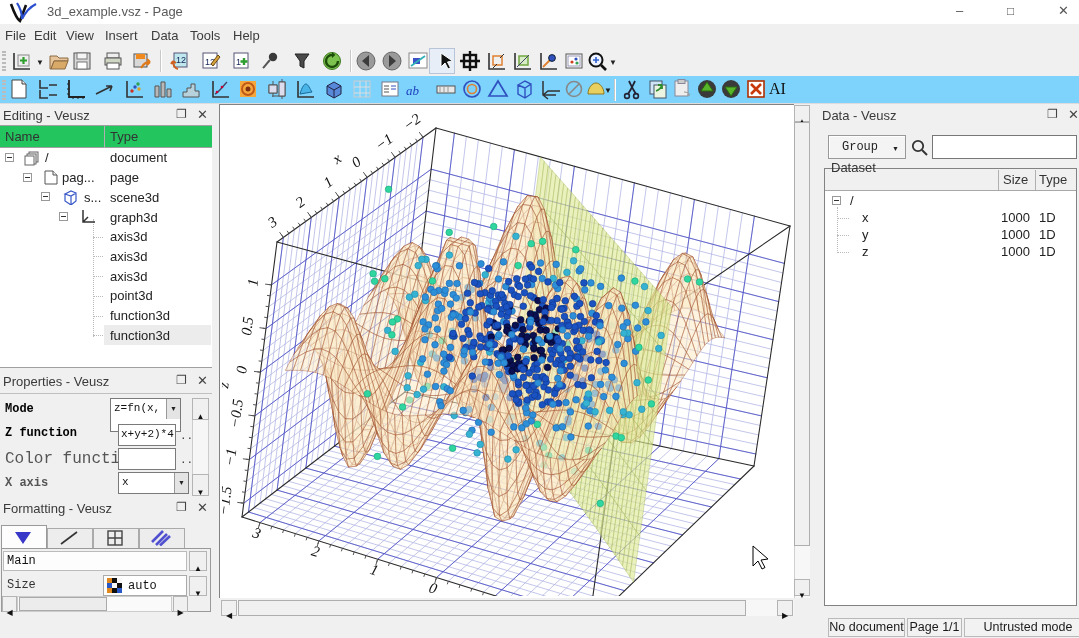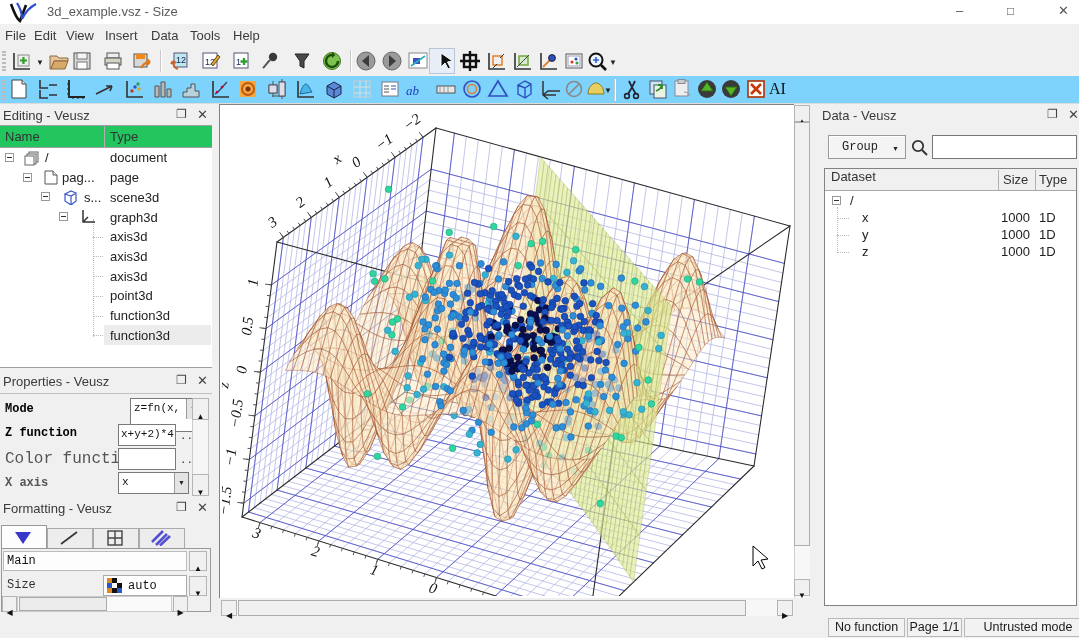--- a/index.html
+++ b/index.html
@@ -35,21 +35,21 @@
 .statbox{position:absolute;top:618px;height:19px;border:1px solid #b9b9b9;background:#f2f2f2;font-size:12.5px;color:#1a1a1a;text-align:center;padding-top:1px}
 svg{display:block}
 </style></head>
 <body>
 
 <div id="title" class="abs">
  <svg class="abs" style="left:9px;top:1px" width="30" height="22" viewBox="0 0 30 22">
   <path d="M2 3 C6 14,9 19,11 20 L17 4" stroke="#111" stroke-width="2.6" fill="none"></path>
   <path d="M8 2 C12 8,13 13,13 18 M13 18 C16 12,21 6,27 3" stroke="#2a4fd0" stroke-width="2.2" fill="none"></path>
  </svg>
- <div class="abs t">3d_example.vsz - Size</div>
+ <div class="abs t">3d_example.vsz - Page</div>
  <div class="abs winbtn" style="left:956px;top:3px;color:#555">–</div>
  <div class="abs winbtn" style="left:1007px;top:4px;font-size:12px;color:#555">□</div>
  <div class="abs winbtn" style="left:1058px;top:3px;color:#555">✕</div>
 </div>
 
 <div id="menu" class="abs">
  <span style="left:5px">File</span>
     <span style="left:34px">Edit</span>
     <span style="left:66px">View</span>
  <span style="left:105px">Insert</span>
@@ -339,21 +339,21 @@
       <span class="row" style="left:110px;top:140px;color:#222">point3d</span>
       <span class="row" style="left:110px;top:160px;color:#222">function3d</span>
       <span class="row" style="left:110px;top:180px;color:#222">function3d</span>
  </div>
 
  <div class="abs ptitle" style="left:3px;top:270px">Properties - Veusz</div>
  <div class="pbtn" style="left:176px;top:269px">❐</div>
  <div class="pbtn" style="left:197px;top:269px;font-size:13px">✕</div>
  <div class="abs" style="left:0;top:289px;width:212px;height:1px;background:#c0c0c0"></div>
  <span class="abs mono" style="left:5px;top:298px;font-size:12px;font-weight:bold;color:#000">Mode</span>
-    <span class="abs combo" style="left:130px;top:294px;width:71px;height:34px">
+    <span class="abs combo" style="left:110px;top:294px;width:71px;height:34px">
       <span class="abs mono" style="left:3px;top:3px;font-size:11px;color:#111">z=fn(x,</span>
       <span class="abs" style="right:0;top:0;width:14px;height:20px;background:#e4e4e4;border-left:1px solid #999;text-align:center;font-size:7px;color:#222;padding-top:6px">▼</span>
     </span>
     <span class="abs mono" style="left:5px;top:322px;font-size:12px;font-weight:bold;color:#000">Z function</span>
     <span class="abs combo" style="left:118px;top:320px;width:58px;height:22px">
       <span class="abs mono" style="left:2px;top:3px;font-size:11px;color:#111;width:54px;overflow:hidden">x+y+2)*4</span>
     </span>
     <span class="abs mono" style="left:180px;top:326px;font-size:11px;color:#333">..</span>
     <span class="abs mono" style="left:5px;top:346px;font-size:16px;font-weight:normal;color:#555">Color function</span>
     <span class="abs combo" style="left:118px;top:344px;width:58px;height:22px">
@@ -3169,21 +3169,21 @@
  <div class="abs" style="left:18px;top:31px;width:78px;height:24px;background:#f4f4f4;border:1px solid #999;box-shadow:inset 1px 1px 0 #fff"></div>
     <span class="abs mono" style="left:32px;top:36px;font-size:12px;color:#222">Group</span>
     <span class="abs" style="left:82px;top:41px;font-size:7px;color:#222">▼</span>
     <svg class="abs" style="left:100px;top:34px" width="20" height="20" viewBox="0 0 20 20">
       <circle cx="8" cy="8" r="5.2" fill="none" stroke="#333" stroke-width="1.8"></circle>
       <path d="M12 12l5 5" stroke="#333" stroke-width="2"></path>
     </svg>
     <div class="abs" style="left:122px;top:31px;width:145px;height:24px;background:#fff;border:1px solid #777"></div>
     <div class="abs" style="left:14px;top:64px;width:253px;height:438px;background:#fff;border:1px solid #828282"></div>
     <div class="abs" style="left:15px;top:65px;width:251px;height:22px;background:#f0f0f0;border-bottom:1px solid #a8a8a8"></div>
-    <span class="abs" style="left:21px;top:65px;font-size:13px;color:#333">Dataset</span>
+    <span class="abs" style="left:21px;top:56px;font-size:13px;color:#333">Dataset</span>
     <span class="abs" style="left:193px;top:68px;font-size:13px;color:#333">Size</span>
     <span class="abs" style="left:229px;top:68px;font-size:13px;color:#333">Type</span>
     <span class="abs" style="left:188px;top:66px;width:1px;height:20px;background:#b0b0b0"></span>
     <span class="abs" style="left:225px;top:66px;width:1px;height:20px;background:#b0b0b0"></span>
     <span class="abs" style="left:22px;top:92px;width:9px;height:9px;border:1px solid #999;background:#fff"></span>
     <span class="abs" style="left:24px;top:96px;width:5px;height:1px;background:#333"></span>
     <span class="abs" style="left:40px;top:89px;font-size:13px;color:#222">/</span>
     <span class="abs" style="left:27px;top:103px;width:1px;height:44px;border-left:1px dotted #bbb"></span>
     <span class="abs" style="left:27px;top:114px;width:12px;height:1px;border-top:1px dotted #bbb"></span>
     <span class="abs" style="left:52px;top:106px;font-size:13px;color:#222">x</span>
@@ -3192,15 +3192,15 @@
     <span class="abs" style="left:27px;top:131px;width:12px;height:1px;border-top:1px dotted #bbb"></span>
     <span class="abs" style="left:52px;top:123px;font-size:13px;color:#222">y</span>
     <span class="abs" style="left:186px;top:123px;width:34px;font-size:13px;color:#222;text-align:right">1000</span>
     <span class="abs" style="left:229px;top:123px;font-size:13px;color:#222">1D</span>
     <span class="abs" style="left:27px;top:148px;width:12px;height:1px;border-top:1px dotted #bbb"></span>
     <span class="abs" style="left:52px;top:140px;font-size:13px;color:#222">z</span>
     <span class="abs" style="left:186px;top:140px;width:34px;font-size:13px;color:#222;text-align:right">1000</span>
     <span class="abs" style="left:229px;top:140px;font-size:13px;color:#222">1D</span>
 </div>
 
-<div class="statbox" style="left:828px;width:77px">No function</div>
+<div class="statbox" style="left:828px;width:77px">No document</div>
 <div class="statbox" style="left:907px;width:55px">Page 1/1</div>
 <div class="statbox" style="left:964px;width:128px">Untrusted mode</div>
 
 </body></html>

